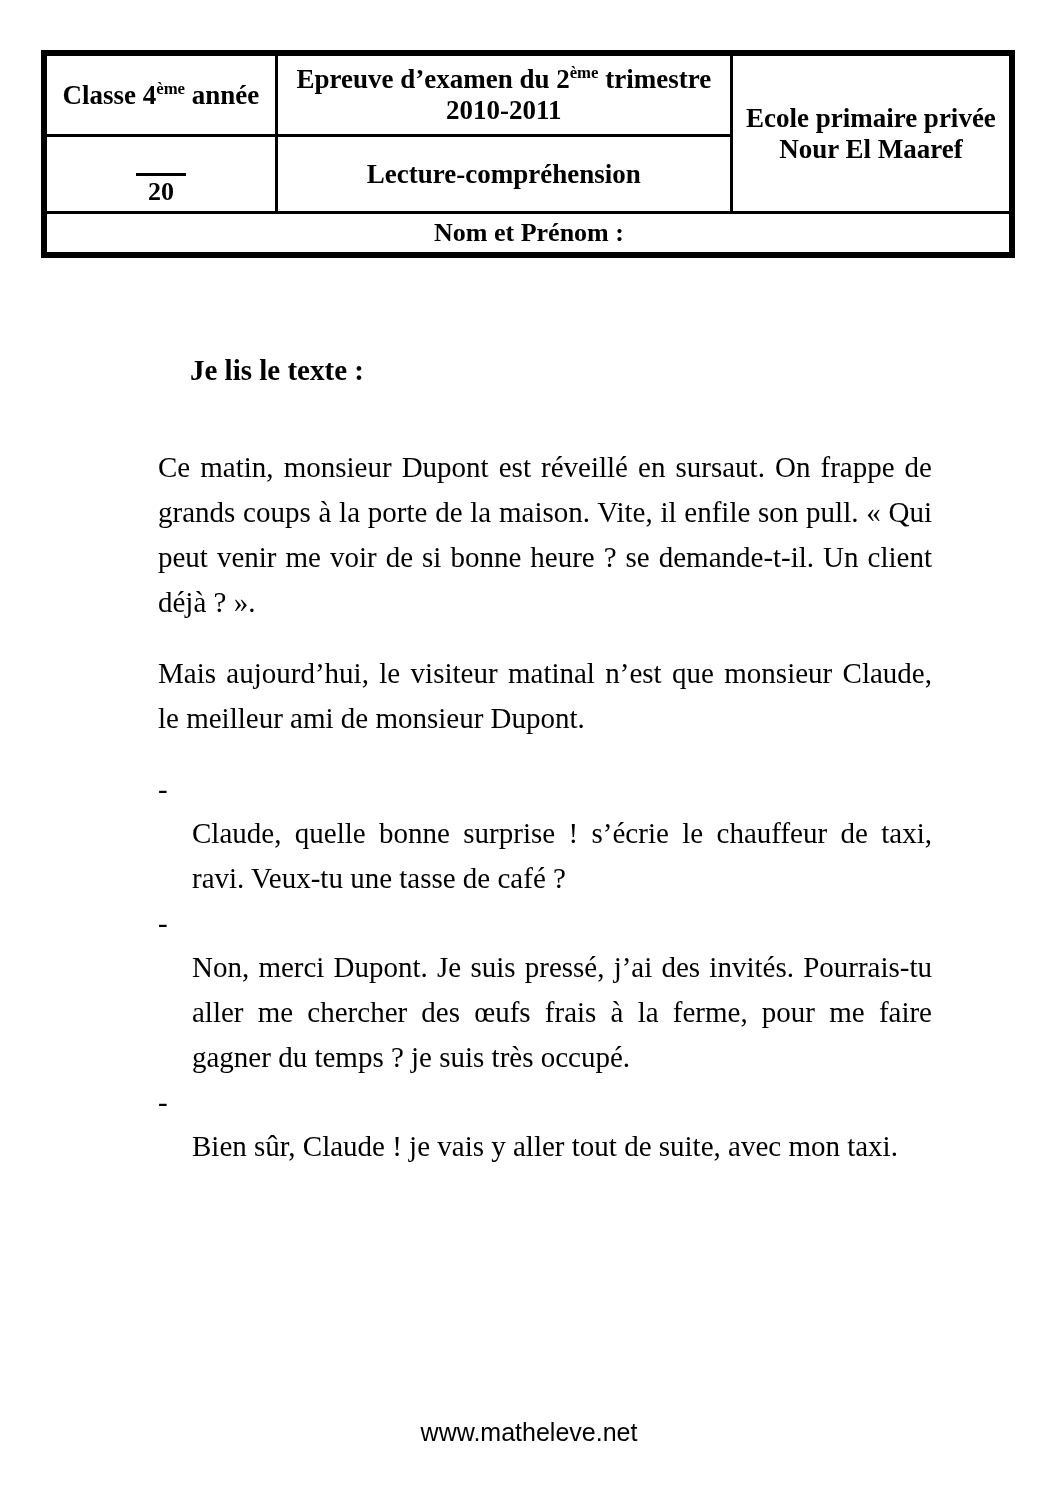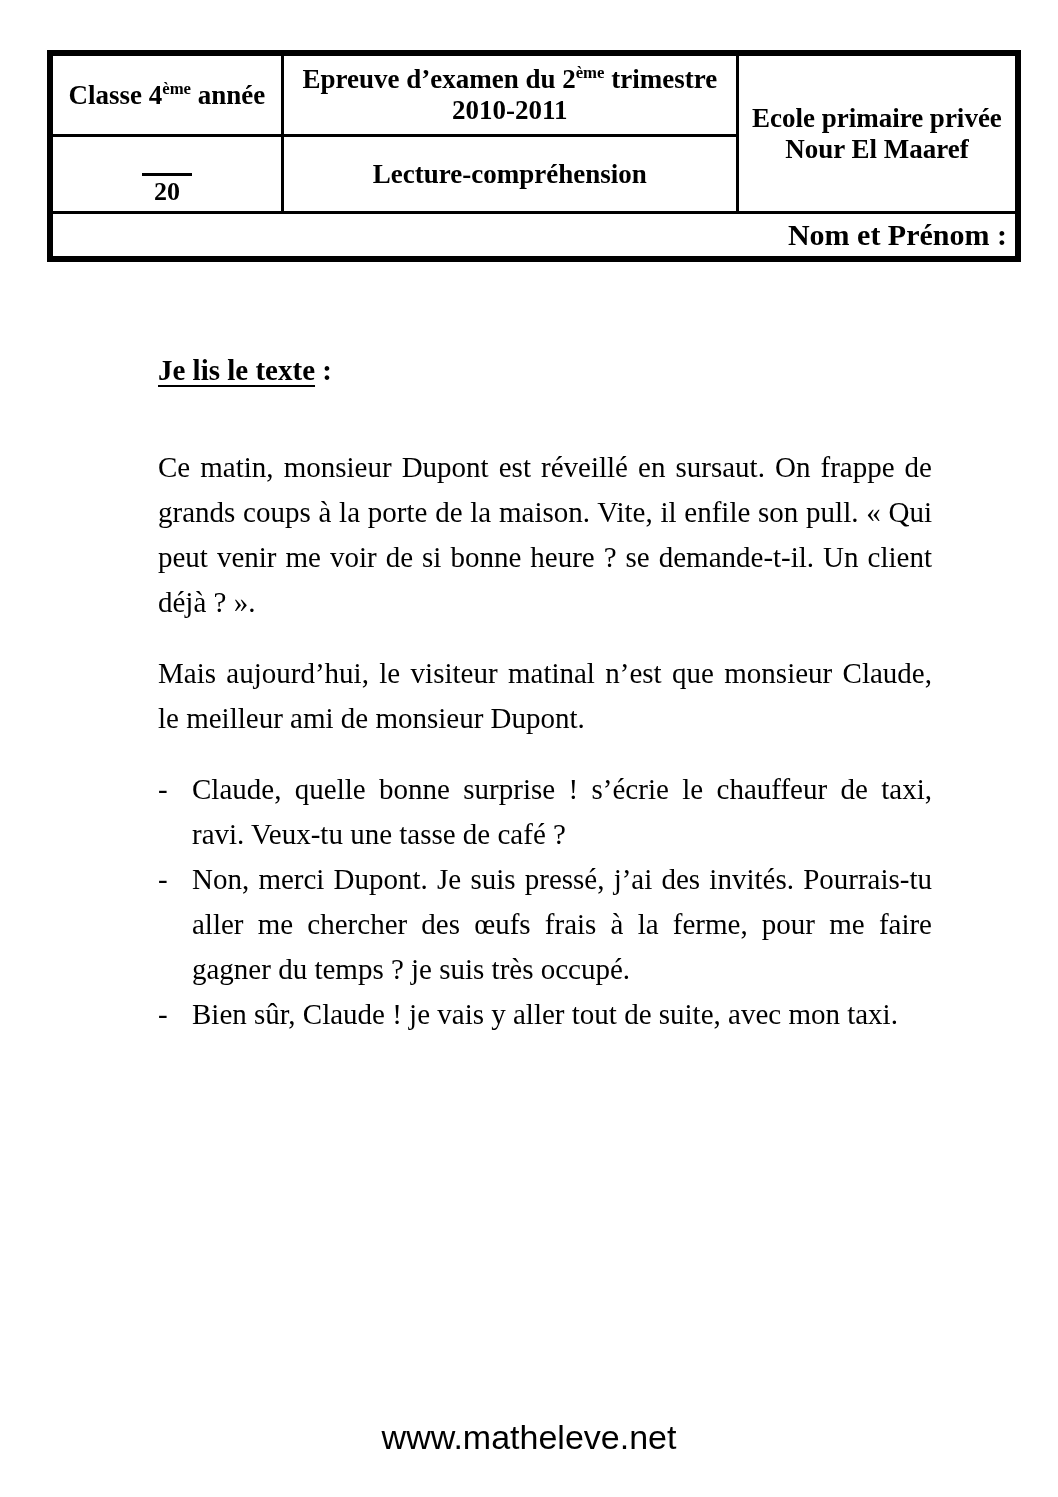--- a/index.html
+++ b/index.html
@@ -13,43 +13,43 @@
     height: 1497px;
     background: #ffffff;
     color: #000000;
     font-family: "Liberation Serif", "DejaVu Serif", serif;
     overflow: hidden;
   }
 
   
   .hdr-table {
     position: absolute;
-    left: 47px;
+    left: 41px;
     top: 50px;
     width: 974px;
     border-collapse: collapse;
     border: 6px solid #000000;
     font-weight: bold;
     font-size: 27px;
     text-align: center;
   }
   .hdr-table td {
     border: 3px solid #000000;
     padding: 4px 8px;
     vertical-align: middle;
   }
   .hdr-table .col-class   { width: 24%; }
   .hdr-table .col-exam    { width: 47%; }
   .hdr-table .col-school  { width: 29%; }
   .hdr-table .row-top td  { height: 70px; }
   .hdr-table .row-mid td  { height: 66px; }
   .hdr-table .row-name td {
     height: 30px;
-    text-align: right;
-    font-size: 30px;
+    text-align: center;
+    font-size: 26px;
     padding-left: 10px;
   }
   sup.ord {
     font-size: 0.62em;
     vertical-align: super;
     line-height: 0;
   }
   .score-frac {
     display: inline-block;
     border-top: 3px solid #000000;
@@ -66,51 +66,52 @@
     top: 348px;
     width: 774px;
     font-size: 29px;
     line-height: 45px;
   }
   .read-heading {
     margin: 0 0 52px 0;
     font-weight: bold;
   }
   .read-heading .u {
-    text-decoration: underline;
     text-underline-offset: 5px;
+    margin-left: 32px;
   }
   .doc-body p.para {
     margin: 0 0 26px 0;
     text-align: justify;
   }
   .dialogue {
     margin: 0;
   }
   .dlg-item {
     display: flex;
     align-items: flex-start;
   }
   .dlg-dash {
     flex: 0 0 34px;
   }
   .dlg-text {
     flex: 1;
     text-align: justify;
+    margin-top: 44px;
   }
 
   
   .footer {
     position: absolute;
     left: 0;
     top: 1418px;
     width: 100%;
     text-align: center;
     font-family: "Liberation Sans", "DejaVu Sans", sans-serif;
-    font-size: 34px;
+    font-size: 25px;
     color: #000000;
   }
 </style>
 </head>
 <body>
 
 <div class="page">
 
   <table class="hdr-table">
     <tbody>

